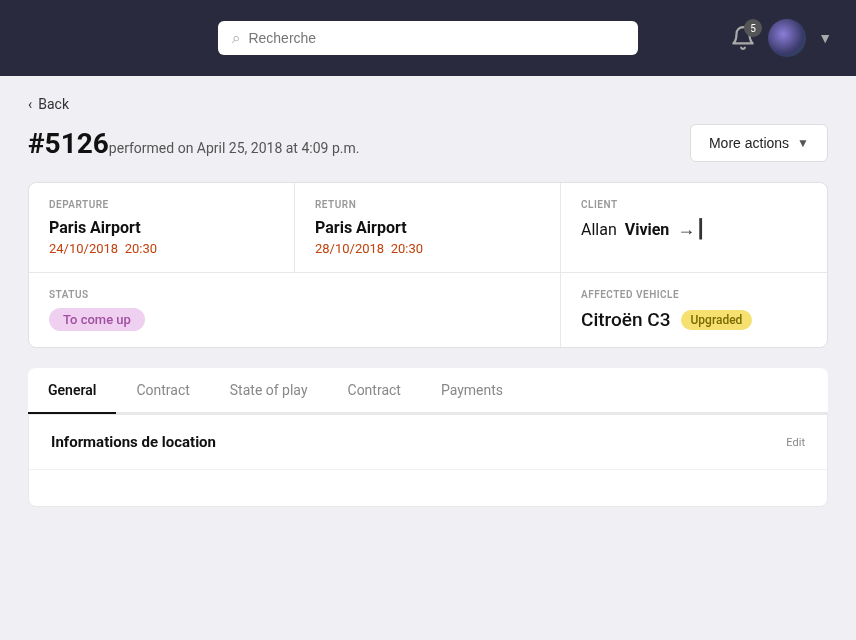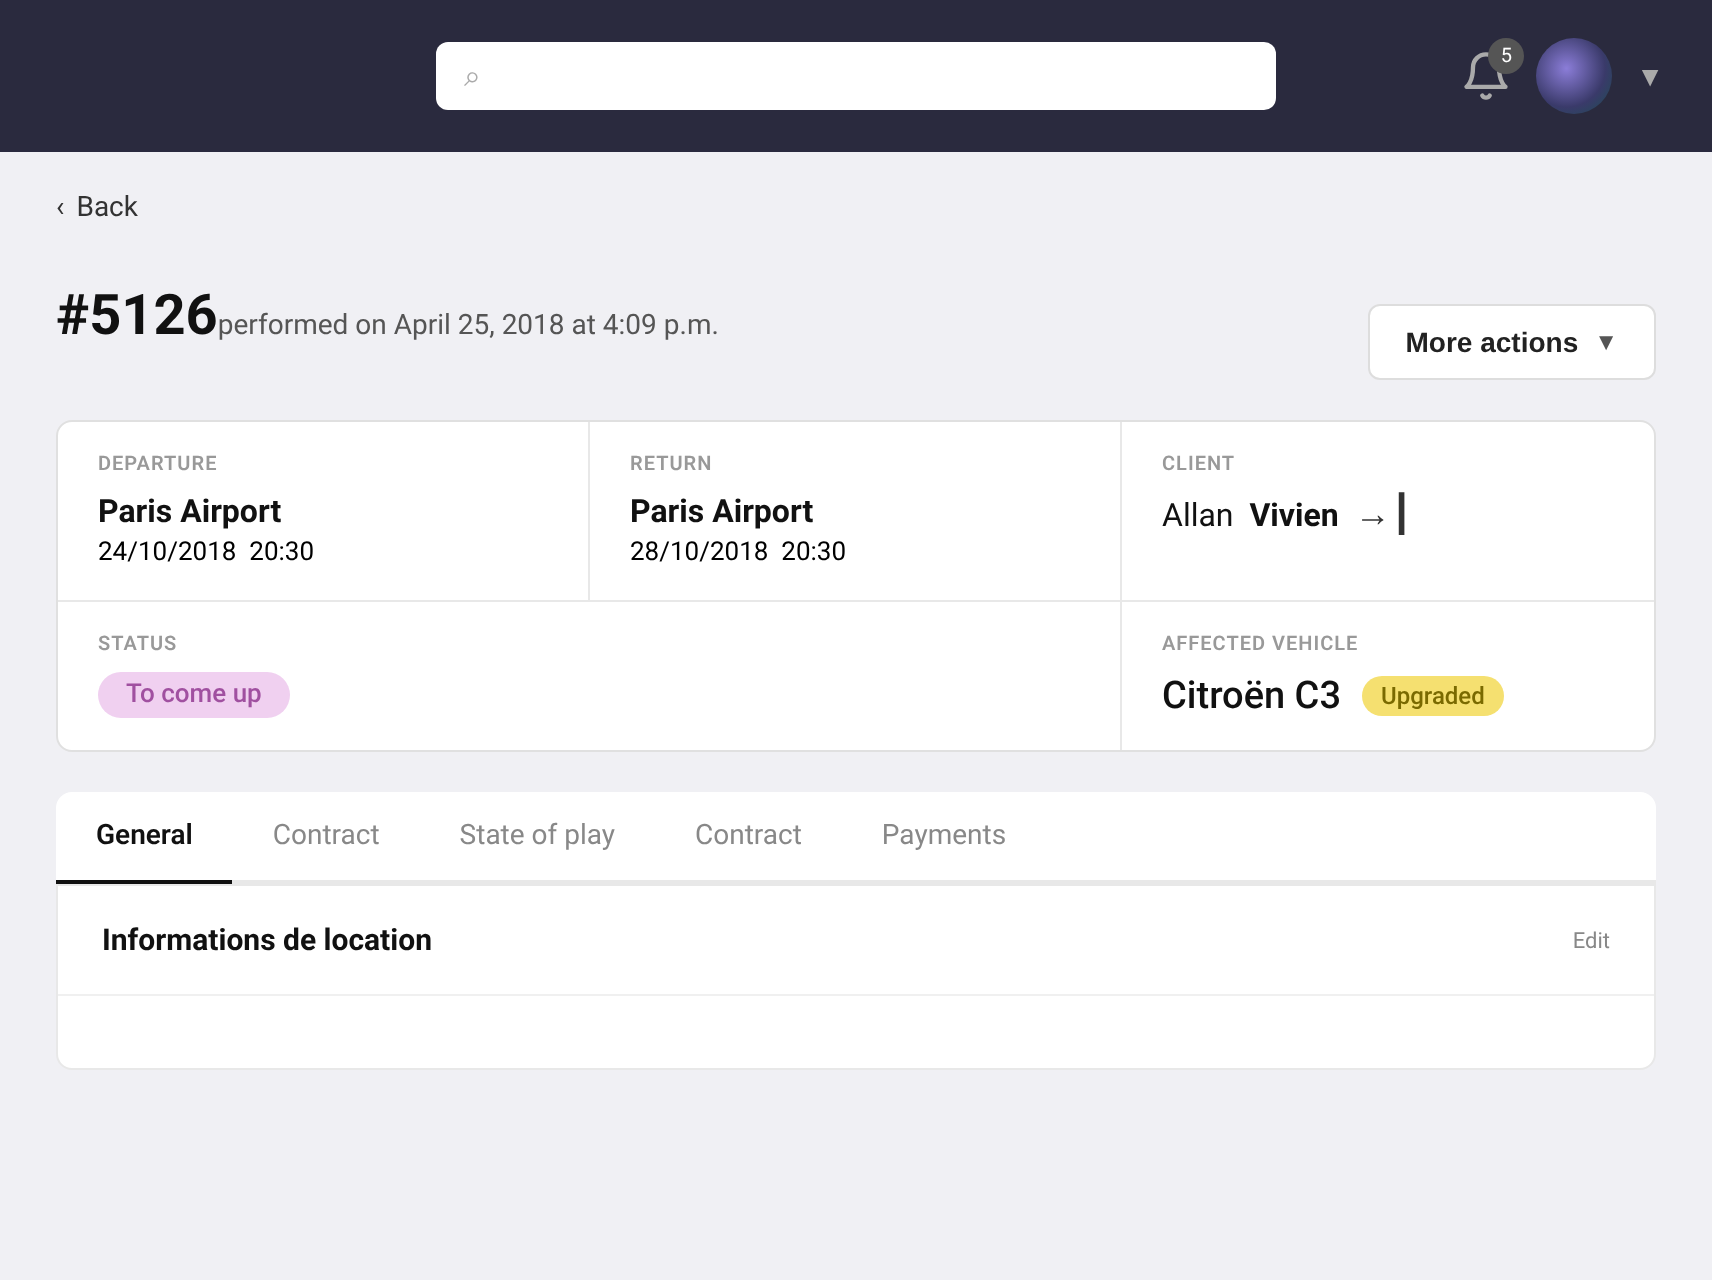--- a/index.html
+++ b/index.html
@@ -133,22 +133,21 @@
       display: flex;
       align-items: center;
       gap: 8px;
       background: #fff;
       border: 1px solid #ddd;
       border-radius: 6px;
       padding: 10px 18px;
       font-size: 14px;
       color: #222;
       cursor: pointer;
-      font-weight: 700;
-      margin-top: 28px;
+      font-weight: 400;
     }
     .more-actions-btn .chevron {
       font-size: 12px;
       color: #555;
     }
 
     
     .cards-grid {
       display: grid;
       grid-template-columns: 1fr 1fr 1fr;
@@ -184,21 +183,21 @@
       margin-bottom: 8px;
     }
     .card-main {
       font-size: 16px;
       font-weight: 700;
       color: #111;
       margin-bottom: 4px;
     }
     .card-date {
       font-size: 13px;
-      color: #000000;
+      color: #c2410c;
     }
     .client-row {
       display: flex;
       align-items: center;
       gap: 8px;
     }
     .client-name {
       font-size: 16px;
       color: #111;
     }
@@ -294,20 +293,21 @@
     .section-content {
       padding: 18px 22px;
     }
   </style>
 </head>
 <body>
 
 <div class="topnav">
   <div class="search-bar">
     <span class="search-icon-wrap">⌕</span>
+    <input type="text" placeholder="Recherche" style="">
   </div>
   <div class="nav-right">
     <div class="notif-badge">
       <svg width="26" height="26" viewBox="0 0 24 24" fill="none" stroke="#aaa" stroke-width="2" stroke-linecap="round" stroke-linejoin="round">
         <path d="M18 8A6 6 0 0 0 6 8c0 7-3 9-3 9h18s-3-2-3-9"></path>
         <path d="M13.73 21a2 2 0 0 1-3.46 0"></path>
       </svg>
       <span class="badge-count">5</span>
     </div>
     <div class="avatar">

